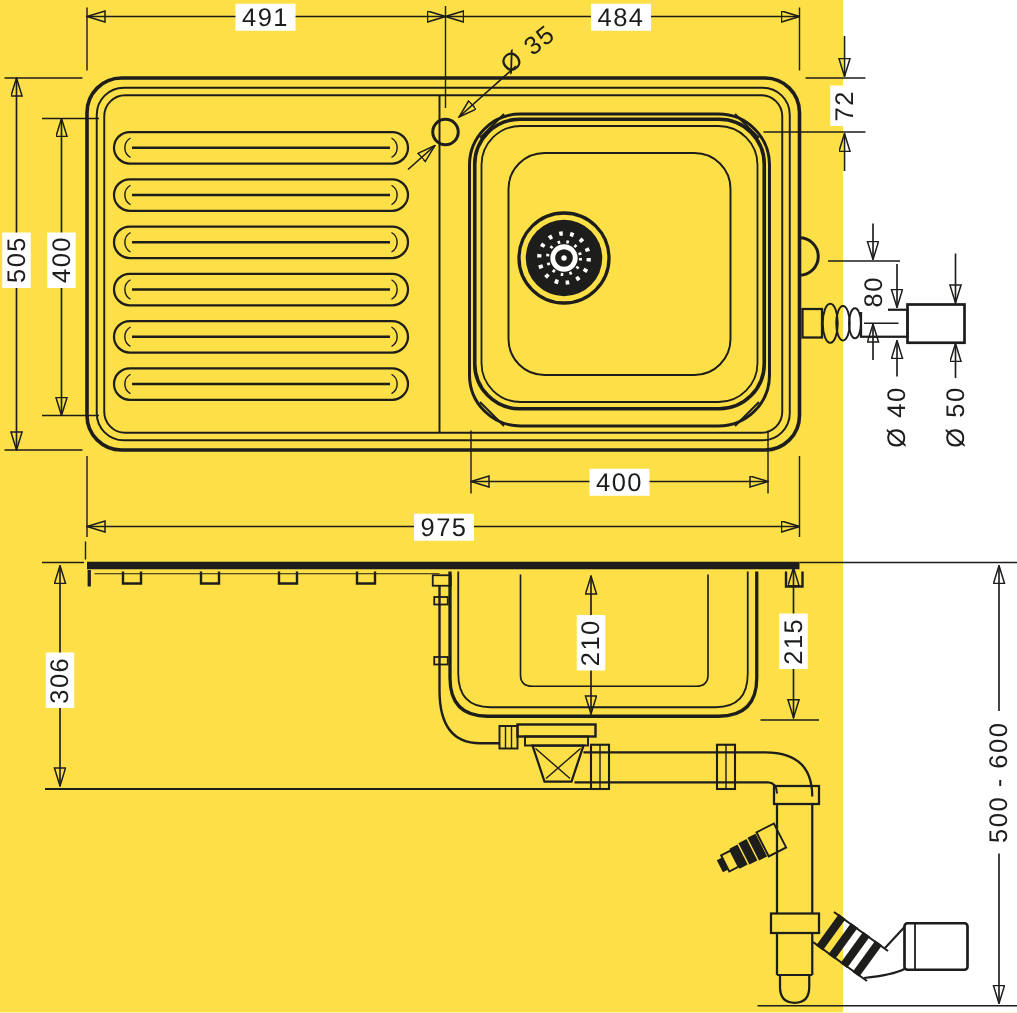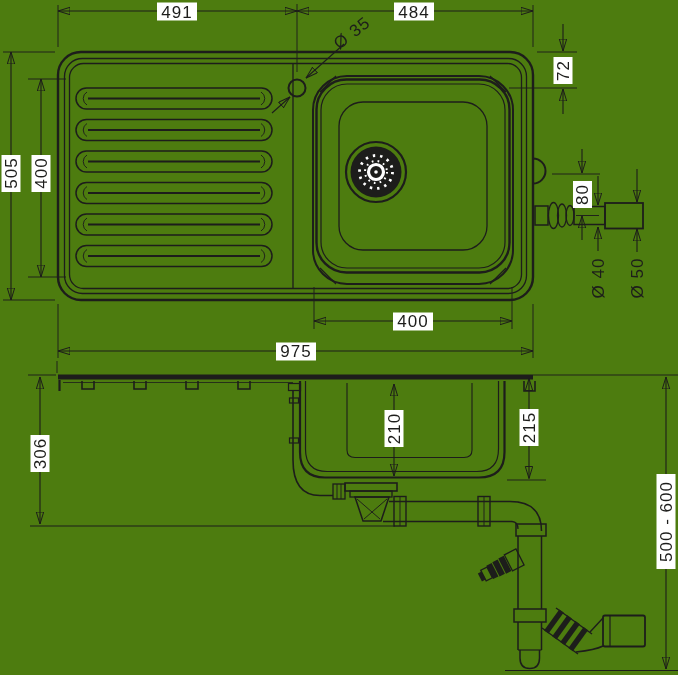--- a/index.html
+++ b/index.html
@@ -1,16 +1,16 @@
 <!DOCTYPE html>
 <html><head>
 <meta charset="utf-8">
 <style>
   html,body{margin:0;padding:0;background:#ffffff;}
-  .stage{width:678px;height:675px;background:#4d7c0f;position:relative;}
+  .stage{width:562px;height:675px;background:#fde047;position:relative;}
   svg{display:block;}
   svg *{vector-effect:none;}
   line,path,rect.o,circle.o,ellipse.o{stroke:#1d1d1b;fill:none;}
   text{font-family:"Liberation Sans","DejaVu Sans",sans-serif;font-size:17px;fill:#1d1d1b;
        letter-spacing:1px;text-anchor:middle;dominant-baseline:central;}
   .mask{fill:#ffffff;stroke:none;}
   .blk{fill:#1d1d1b;stroke:none;}
   .w05{stroke-width:.8}.w09{stroke-width:.95}.w11{stroke-width:1.1}.w12{stroke-width:1.2}
   .w13{stroke-width:1.3}.w14{stroke-width:1.4}.w15{stroke-width:1.5}.w16{stroke-width:1.6}
   .w18{stroke-width:1.8}.w2{stroke-width:2}.w22{stroke-width:2.2}.w24{stroke-width:2.4}

